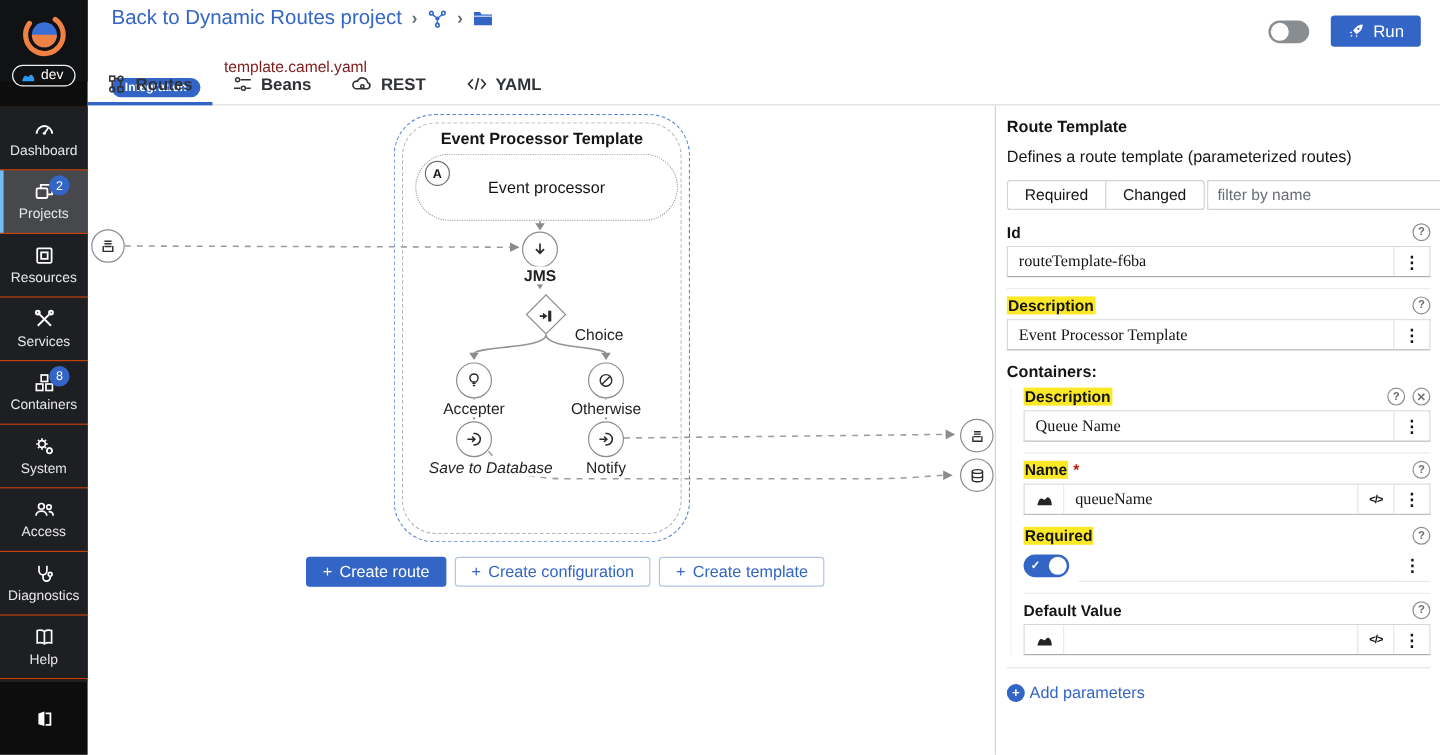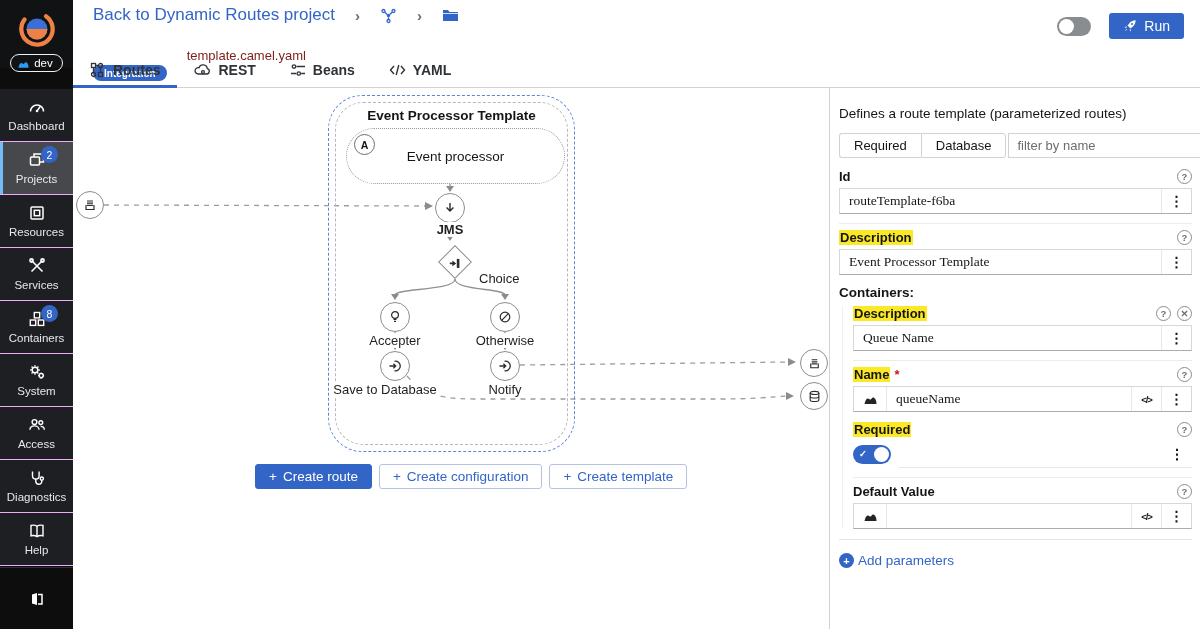--- a/index.html
+++ b/index.html
@@ -4,33 +4,33 @@
 <style>
   * { margin:0; padding:0; box-sizing:border-box; }
   html,body { width:1200px; height:629px; overflow:hidden; background:#fff;
     font-family:"Liberation Sans", sans-serif; color:#151515; }
 
   
   .sidebar { position:absolute; left:0; top:0; width:73px; height:629px; background:#0d0d0d; z-index:5; }
   .brand { height:68px; background:#111214; display:flex; flex-direction:column; align-items:center; padding-top:10px; gap:6px; }
   .dev-pill { display:flex; align-items:center; gap:4px; border:1px solid #f0f0f0; border-radius:12px;
     padding:2px 9px 2px 6px; color:#fff; font-size:11.5px; }
-  .nav { position:absolute; top:89px; left:0; right:0; background:#f0abfc; }
+  .nav { position:absolute; top:89px; left:0; right:0; background:#c2410c; }
   .nav-item { height:52px; margin-bottom:1px; background:#1d1f22; color:#e8e8e8; display:flex; flex-direction:column;
     align-items:center; justify-content:center; gap:4px; font-size:11.5px; position:relative; cursor:pointer; }
   .nav-item.active { background:#46484b; }
   .nav-item.active::before { content:""; position:absolute; left:0; top:0; bottom:0; width:3px; background:#73bcf7; }
   .nav-badge { position:absolute; top:4px; left:41px; min-width:17px; height:17px; border-radius:9px;
     background:#3365c7; color:#fff; font-size:10.5px; display:flex; align-items:center; justify-content:center; padding:0 4px; }
   .side-foot { position:absolute; bottom:0; left:0; right:0; height:62px; border-top:1px solid #2c2e31;
     display:flex; align-items:center; justify-content:center; }
 
   
   .topbar { position:absolute; left:73px; top:0; width:1127px; height:88px; background:#fff; border-bottom:1px solid #d2d2d2; }
-  .crumbs { position:absolute; left:20px; top:5px; display:flex; align-items:center; gap:20px; }
+  .crumbs { position:absolute; left:20px; top:5px; display:flex; align-items:center; gap:8px; }
   .back-link { color:#3365c7; font-size:17px; text-decoration:none; }
   .crumb-sep { color:#6a6e73; font-size:15px; font-weight:700; }
   .fileline { position:absolute; left:20px; top:29px; display:flex; align-items:center; gap:20px; }
   .int-badge { background:#3365c7; color:#fff; font-size:10px; font-weight:700; border-radius:10px; padding:2.5px 11px;margin-top:36px; }
   .filename { font-size:13px; color:#7f1d1d; }
   .runbox { position:absolute; right:16px; top:13px; display:flex; align-items:center; gap:18px; }
   .switch { width:34px; height:19px; border-radius:10px; background:#8a8d90; position:relative; cursor:pointer; }
   .switch .knob { position:absolute; left:2px; top:2px; width:15px; height:15px; border-radius:50%; background:#fff; }
   .run-btn { display:flex; align-items:center; gap:7px; background:#3365c7; color:#fff; border:none; border-radius:3px;
     padding:5px 14px; font-size:14px; cursor:pointer; font-family:inherit; }
@@ -250,33 +250,33 @@
       <svg width="16" height="16" viewBox="0 0 16 16" fill="none" stroke="#2f3236" stroke-width="1.3">
           <rect x="1.5" y="1.5" width="4" height="4"></rect>
           <rect x="8.5" y="1.5" width="4" height="4" rx="2"></rect>
           <rect x="1.5" y="10.5" width="4" height="4" rx="2"></rect>
           <rect x="8.5" y="10.5" width="4" height="4"></rect>
           <path d="M3.5 5.5v5M10.5 5.5v5M5.5 3.5h3"></path>
         </svg>
       <span>Routes</span>
     </div>
     <div class="tab">
-      <svg width="17" height="16" viewBox="0 0 17 16" fill="none" stroke="#2f3236" stroke-width="1.3">
-          <path d="M4.5 12A3.2 3.2 0 1 1 5 5.7a4.3 4.3 0 0 1 8.3 1A2.7 2.7 0 0 1 12.6 12z"></path>
-          <circle cx="9" cy="10" r="1.4"></circle>
-        </svg>
-      <span>REST</span>
-    </div>
-    <div class="tab">
       <svg width="16" height="16" viewBox="0 0 16 16" fill="none" stroke="#2f3236" stroke-width="1.3">
           <circle cx="4" cy="4.5" r="1.7"></circle>
           <path d="M6.5 4.5H15M1 11.5h5.2M11.2 11.5H15"></path>
           <circle cx="8.8" cy="11.5" r="1.7"></circle>
         </svg>
       <span>Beans</span>
+    </div>
+    <div class="tab">
+      <svg width="17" height="16" viewBox="0 0 17 16" fill="none" stroke="#2f3236" stroke-width="1.3">
+          <path d="M4.5 12A3.2 3.2 0 1 1 5 5.7a4.3 4.3 0 0 1 8.3 1A2.7 2.7 0 0 1 12.6 12z"></path>
+          <circle cx="9" cy="10" r="1.4"></circle>
+        </svg>
+      <span>REST</span>
     </div>
     <div class="tab">
       <svg width="17" height="14" viewBox="0 0 17 14" fill="none" stroke="#2f3236" stroke-width="1.4">
           <path d="M5 3L1.5 7 5 11M12 3l3.5 4L12 11M9.8 2L7.2 12"></path>
         </svg>
       <span>YAML</span>
     </div>
   </div>
 </header>
 
@@ -348,21 +348,21 @@
       </svg>
   </div>
   <div class="nlabel" style="left:432px; top:245px;">Otherwise</div>
 
   <div class="node" style="left:307px; top:263px;">
     <svg width="16" height="16" viewBox="0 0 16 16" fill="none" stroke="#2b2b2b" stroke-width="1.3">
         <path d="M7.5 3.3a4.8 4.8 0 1 1 0 9.4"></path>
         <path d="M2.5 8h6M6.4 5.8L8.7 8l-2.3 2.2"></path>
       </svg>
   </div>
-  <div class="nlabel" style="left:312px; top:294px;">Save to Database</div>
+  <div class="nlabel" style="left:336px; top:294px;font-style:italic;">Save to Database</div>
 
   <div class="node" style="left:417px; top:263px;">
     <svg width="16" height="16" viewBox="0 0 16 16" fill="none" stroke="#2b2b2b" stroke-width="1.3">
         <path d="M7.5 3.3a4.8 4.8 0 1 1 0 9.4"></path>
         <path d="M2.5 8h6M6.4 5.8L8.7 8l-2.3 2.2"></path>
       </svg>
   </div>
   <div class="nlabel" style="left:432px; top:294px;">Notify</div>
 
   <div class="node edge-node" style="left:727px; top:261px;">
@@ -388,25 +388,26 @@
       <span>Create configuration</span>
     </button>
     <button class="btn btn-secondary">
       <span>+</span>
       <span>Create template</span>
     </button>
   </div>
 </main>
 
 <section class="panel">
+  <h3>Route Template</h3>
   <div class="subtitle">Defines a route template (parameterized routes)</div>
 
   <div class="ptoolbar">
     <button class="tg-btn">Required</button>
-    <button class="tg-btn">Database</button>
+    <button class="tg-btn">Changed</button>
     <div class="pfilter">
       <input placeholder="filter by name" style="">
       <button class="x-btn">✕</button>
     </div>
   </div>
 
   <div class="frow">
     <span class="flabel">Id</span>
     <span class="ficons">
         <span class="help-icon">?</span>

